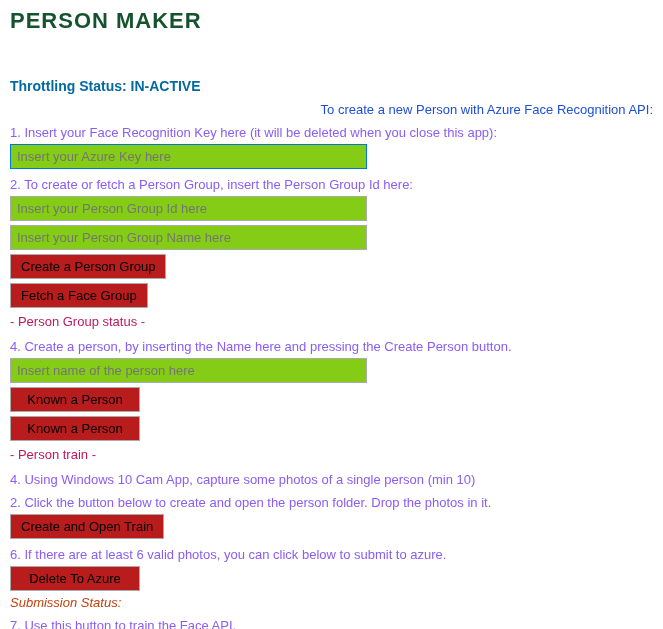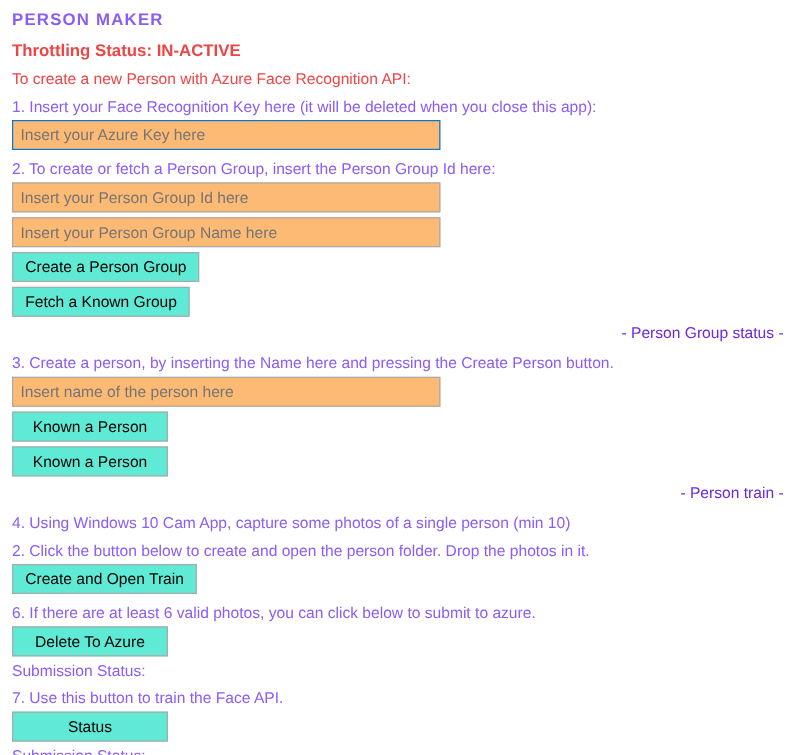--- a/index.html
+++ b/index.html
@@ -12,113 +12,114 @@
       font-family: 'Segoe UI', Arial, sans-serif;
       font-size: 13px;
       background: #fff;
       color: #000;
       width: 663px;
       min-height: 629px;
       padding: 8px 10px;
     }
 
     .page-title {
-      font-size: 14px;
+      font-size: 22px;
       font-weight: 600;
       letter-spacing: 1px;
-      margin-bottom: 10px;
-      color: #8b5cf6;
+      color: #14532d;
     }
 
     .throttle-status {
       font-size: 14px;
       font-weight: bold;
-      color: #ef4444;
+      color: #0369a1;
       margin-bottom: 8px;
+      margin-top: 44px;
     }
 
     .description {
       font-size: 13px;
       margin-bottom: 6px;
-      color: #ef4444;
+      color: #1d4ed8;
+      text-align: right;
     }
 
     .section-label {
       font-size: 13px;
       margin-bottom: 4px;
       margin-top: 8px;
       color: #8b5cf6;
     }
 
     .text-input {
       display: block;
       width: 357px;
       padding: 4px 6px;
       font-size: 13px;
       border: 1px solid #aaa;
-      background: #fdba74;
+      background: #84cc16;
       color: #555;
       margin-bottom: 4px;
       outline: none;
     }
 
     .text-input.azure-key {
       border: 1.5px solid #0078d7;
       color: #555;
     }
 
     .btn {
       display: block;
       padding: 4px 10px;
       font-size: 13px;
-      background: #5eead4;
+      background: #b91c1c;
       border: 1px solid #aaa;
       cursor: pointer;
       margin-bottom: 4px;
       color: #000;
       text-align: center;
       width: auto;
       min-width: 130px;
     }
 
     .status-text {
       font-size: 13px;
-      color: #6d28d9;
+      color: #be185d;
       margin-top: 2px;
       margin-bottom: 4px;
       padding: 2px 0;
-      text-align: right;
     }
 
     .submission-label {
       font-size: 13px;
-      color: #8b5cf6;
+      color: #c2410c;
       margin-top: 2px;
       margin-bottom: 2px;
+      font-style: italic;
     }
   </style>
 </head>
 <body>
 
 <div class="page-title">PERSON MAKER</div>
 
 <div class="throttle-status">Throttling Status: IN-ACTIVE</div>
 
 <div class="description">To create a new Person with Azure Face Recognition API:</div>
 <div class="section-label">1. Insert your Face Recognition Key here (it will be deleted when you close this app):</div>
 <input class="text-input azure-key" type="text" placeholder="Insert your Azure Key here" style="">
 
 <div class="section-label">2. To create or fetch a Person Group, insert the Person Group Id here:</div>
 <input class="text-input" type="text" placeholder="Insert your Person Group Id here" style="">
 <input class="text-input" type="text" placeholder="Insert your Person Group Name here" style="">
 <button class="btn">Create a Person Group</button>
-<button class="btn">Fetch a Known Group</button>
+<button class="btn">Fetch a Face Group</button>
 <div class="status-text">- Person Group status -</div>
 
-<div class="section-label">3. Create a person, by inserting the Name here and pressing the Create Person button.</div>
+<div class="section-label">4. Create a person, by inserting the Name here and pressing the Create Person button.</div>
 <input class="text-input" type="text" placeholder="Insert name of the person here" style="">
 <button class="btn">Known a Person</button>
 <button class="btn">Known a Person</button>
 <div class="status-text">- Person train -</div>
 
 <div class="section-label">4. Using Windows 10 Cam App, capture some photos of a single person (min 10)</div>
 
 <div class="section-label">2. Click the button below to create and open the person folder. Drop the photos in it.</div>
 <button class="btn">Create and Open Train</button>
 

